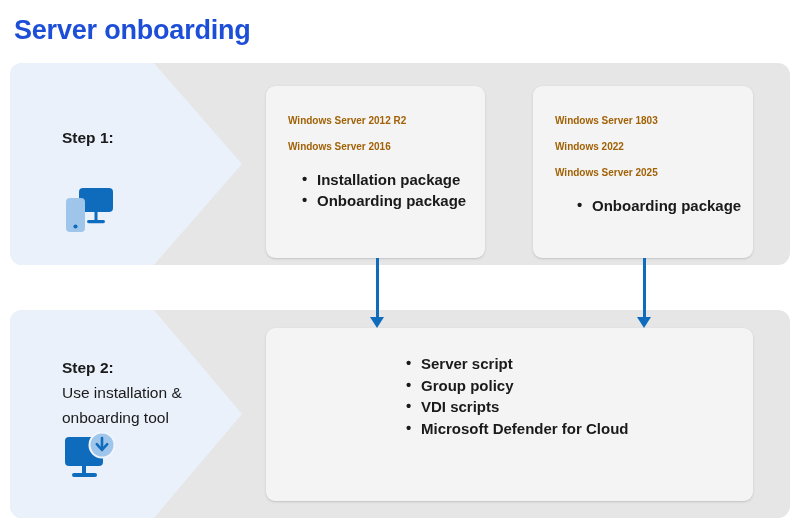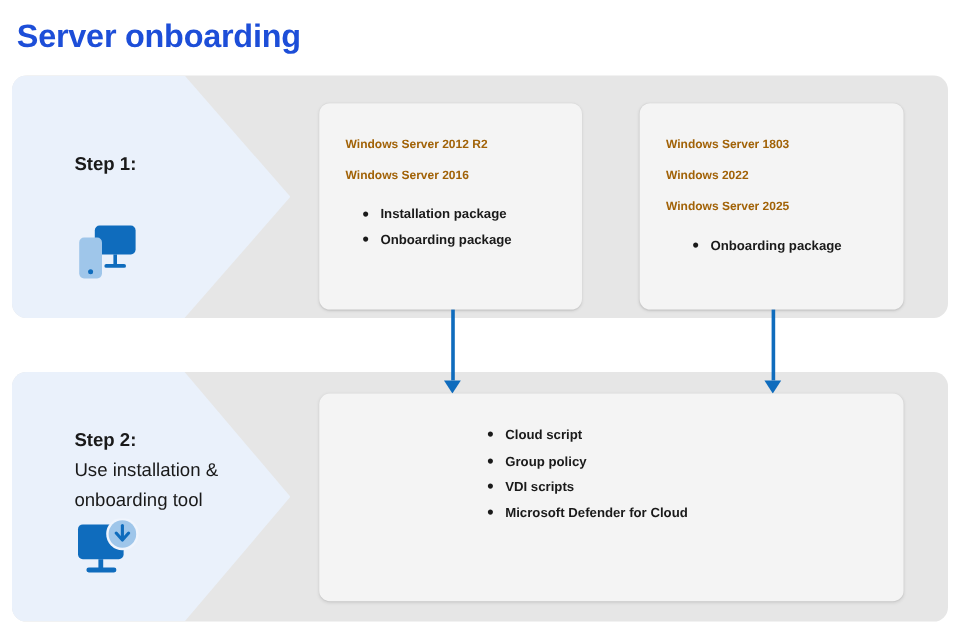--- a/index.html
+++ b/index.html
@@ -110,21 +110,21 @@
   #card-2012 .card-lines { padding: 22px 0 0 22px; }
   #card-1803 .card-lines { padding: 22px 0 0 22px; }
 
   .card-bullets {
     margin: 0;
     padding: 0;
     list-style: none;
   }
   .bullet-item {
     position: relative;
-    font-size: 11px;
+    font-size: 15px;
     font-weight: bold;
     color: #1a1a1a;
     line-height: 21px;
     padding-left: 15px;
     white-space: nowrap;
   }
   .bullet-item::before {
     content: "\2022";
     position: absolute;
     left: 0;
@@ -242,18 +242,18 @@
   <div class="shaft"></div>
   <div class="head"></div>
 </div>
 <div id="connector-2" class="connector">
   <div class="shaft"></div>
   <div class="head"></div>
 </div>
 
 <div id="card-tools" class="card">
   <ul class="card-bullets">
-    <li class="bullet-item">Cloud script</li>
+    <li class="bullet-item">Server script</li>
     <li class="bullet-item">Group policy</li>
     <li class="bullet-item">VDI scripts</li>
     <li class="bullet-item">Microsoft Defender for Cloud</li>
   </ul>
 </div>
 
 </body></html>

